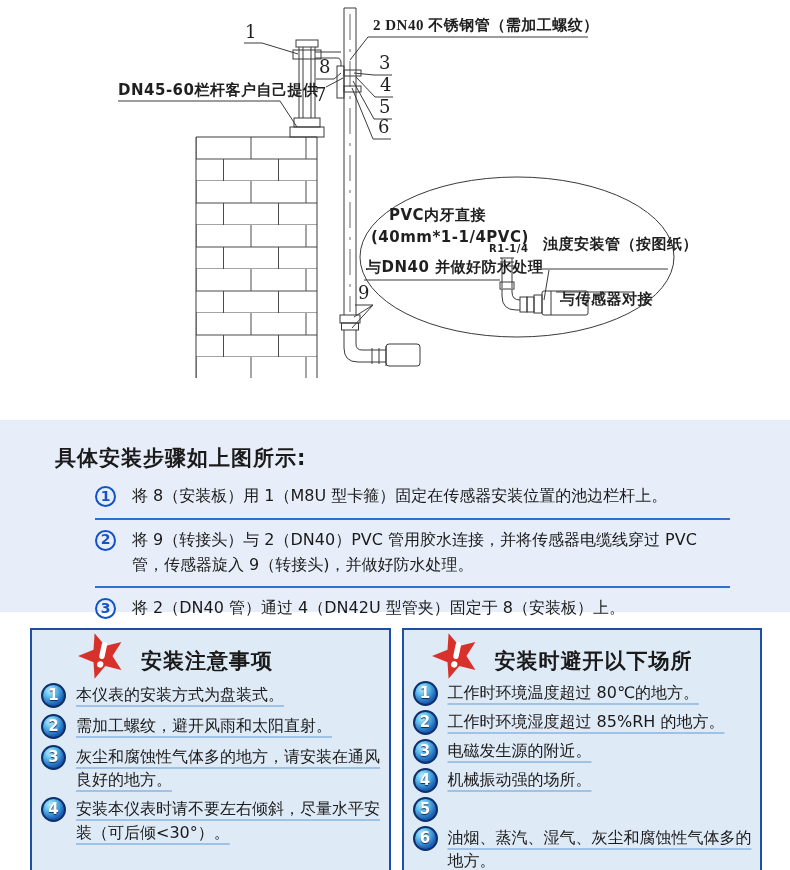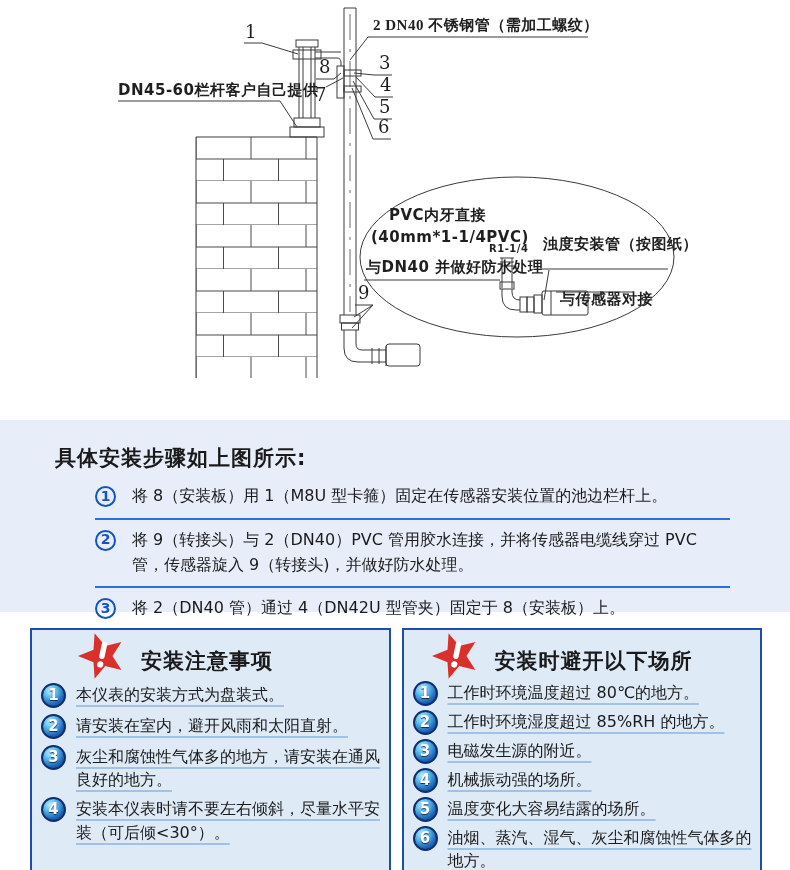--- a/index.html
+++ b/index.html
@@ -178,21 +178,21 @@
           </g>
         </svg>
         <span class="box-title">安装注意事项</span>
       </div>
       <div class="box-item">
         <span class="sphere">1</span>
         <span class="item-text">本仪表的安装方式为盘装式。</span>
       </div>
       <div class="box-item">
         <span class="sphere">2</span>
-        <span class="item-text">请安装在室内，避开风雨和太阳直射。</span>
+        <span class="item-text">需加工螺纹，避开风雨和太阳直射。</span>
       </div>
       <div class="box-item">
         <span class="sphere">3</span>
         <span class="item-text">灰尘和腐蚀性气体多的地方，请安装在通风良好的地方。</span>
       </div>
       <div class="box-item">
         <span class="sphere">4</span>
         <span class="item-text">安装本仪表时请不要左右倾斜，尽量水平安装（可后倾&lt;30°）。</span>
       </div>
     </div>
@@ -221,21 +221,20 @@
       <div class="box-item">
         <span class="sphere">3</span>
         <span class="item-text">电磁发生源的附近。</span>
       </div>
       <div class="box-item">
         <span class="sphere">4</span>
         <span class="item-text">机械振动强的场所。</span>
       </div>
       <div class="box-item">
         <span class="sphere">5</span>
-        <span class="item-text">温度变化大容易结露的场所。</span>
       </div>
       <div class="box-item">
         <span class="sphere">6</span>
         <span class="item-text">油烟、蒸汽、湿气、灰尘和腐蚀性气体多的地方。</span>
       </div>
     </div>
 
   </div>
 </div>
 

